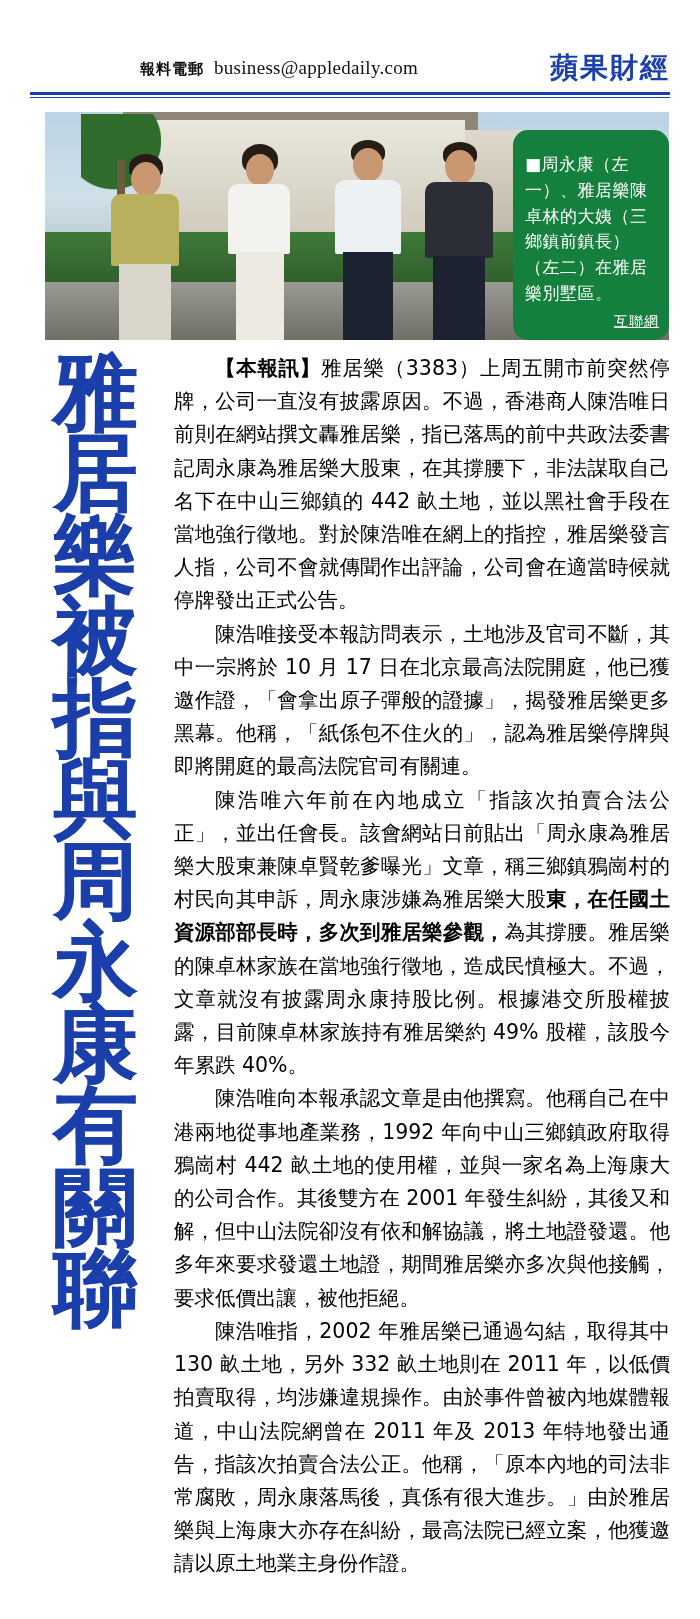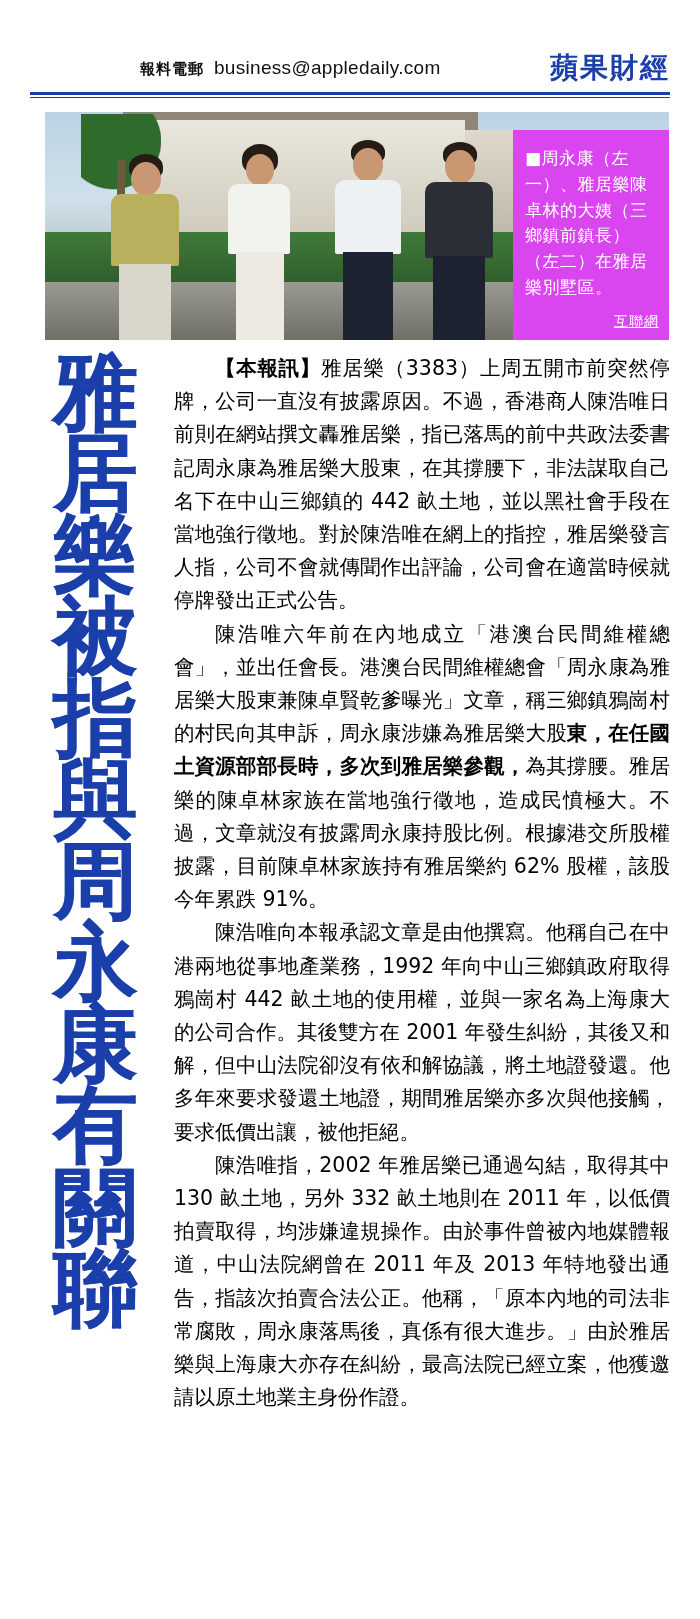--- a/index.html
+++ b/index.html
@@ -35,21 +35,21 @@
     padding-left: 110px;
   }
   .mast-label {
     font-family: "DejaVu Sans", sans-serif;
     font-size: 15px;
     font-weight: bold;
     letter-spacing: 1px;
     color: #111;
   }
   .mast-email {
-    font-family: Liberation Sans, sans-serif;
+    font-family: Liberation Serif, serif;
     font-size: 19px;
     color: #111;
     letter-spacing: 0.3px;
   }
   .mast-title {
     font-family: "DejaVu Sans", sans-serif;
     font-size: 28px;
     font-weight: bold;
     color: #1b3faa;
     letter-spacing: 2px;
@@ -154,28 +154,29 @@
     background: #1c2230;
   }
 
   
   .caption-box {
     position: absolute;
     right: 0;
     top: 18px;
     width: 156px;
     height: 210px;
-    background: #d946ef;
+    background: #15803d;
     color: #fff;
     box-sizing: border-box;
-    padding: 16px 10px 6px 12px;
+    padding: 22px 10px 6px 12px;
     font-family: "DejaVu Sans", sans-serif;
     font-size: 17px;
     line-height: 1.52;
     letter-spacing: 0.5px;
+    border-radius: 15px;
   }
   .caption-box .src {
     font-size: 14px;
     letter-spacing: 1px;
     position: absolute;
     right: 10px;
     bottom: 8px;
     text-decoration: underline;
   }
 
@@ -302,21 +303,22 @@
   <span>康</span>
   <span>有</span>
   <span>關</span>
   <span>聯</span>
 </div>
 
 <div class="body-col">
 
   <p><span class="lead-tag">【本報訊】</span><span>雅居樂（3383）上周五開市前突然停牌，公司一直沒有披露原因。不過，香港商人陳浩唯日前則在網站撰文轟雅居樂，指已落馬的前中共政法委書記周永康為雅居樂大股東，在其撐腰下，非法謀取自己名下在中山三鄉鎮的 442 畝土地，並以黑社會手段在當地強行徵地。對於陳浩唯在網上的指控，雅居樂發言人指，公司不會就傳聞作出評論，公司會在適當時候就停牌發出正式公告。</span></p>
 
-
-
-  <p><span>陳浩唯六年前在內地成立「港澳台民間維權總會」，並出任會長。港澳台民間維權總會「周永康為雅居樂大股東兼陳卓賢乾爹曝光」文章，稱三鄉鎮鴉崗村的村民向其申訴，周永康涉嫌為雅居樂大股</span><span class="bold-run">東，在任國土資源部部長時，多次到雅居樂參觀，</span><span>為其撐腰。雅居樂的陳卓林家族在當地強行徵地，造成民憤極大。不過，文章就沒有披露周永康持股比例。根據港交所股權披露，目前陳卓林家族持有雅居樂約 62% 股權，該股今年累跌 91%。</span></p>
+  <p><span>陳浩唯接受本報訪問表示，土地涉及官司不斷，其中一宗將於 10 月 17 日在北京最高法院開庭，他已獲邀作證，「會拿出原子彈般的證據」，揭發雅居樂更多黑幕。他稱，「紙係包不住火的」，認為雅居樂停牌與即將開庭的最高法院官司有關連。</span></p>
+
+
+  <p><span>陳浩唯六年前在內地成立「指該次拍賣合法公正」，並出任會長。該會網站日前貼出「周永康為雅居樂大股東兼陳卓賢乾爹曝光」文章，稱三鄉鎮鴉崗村的村民向其申訴，周永康涉嫌為雅居樂大股</span><span class="bold-run">東，在任國土資源部部長時，多次到雅居樂參觀，</span><span>為其撐腰。雅居樂的陳卓林家族在當地強行徵地，造成民憤極大。不過，文章就沒有披露周永康持股比例。根據港交所股權披露，目前陳卓林家族持有雅居樂約 49% 股權，該股今年累跌 40%。</span></p>
 
   <p><span>陳浩唯向本報承認文章是由他撰寫。他稱自己在中港兩地從事地產業務，1992 年向中山三鄉鎮政府取得鴉崗村 442 畝土地的使用權，並與一家名為上海康大的公司合作。其後雙方在 2001 年發生糾紛，其後又和解，但中山法院卻沒有依和解協議，將土地證發還。他多年來要求發還土地證，期間雅居樂亦多次與他接觸，要求低價出讓，被他拒絕。</span></p>
 
   <p><span>陳浩唯指，2002 年雅居樂已通過勾結，取得其中 130 畝土地，另外 332 畝土地則在 2011 年，以低價拍賣取得，均涉嫌違規操作。由於事件曾被內地媒體報道，中山法院網曾在 2011 年及 2013 年特地發出通告，指該次拍賣合法公正。他稱，「原本內地的司法非常腐敗，周永康落馬後，真係有很大進步。」由於雅居樂與上海康大亦存在糾紛，最高法院已經立案，他獲邀請以原土地業主身份作證。</span></p>
 
 </div>
 
 </body></html>

